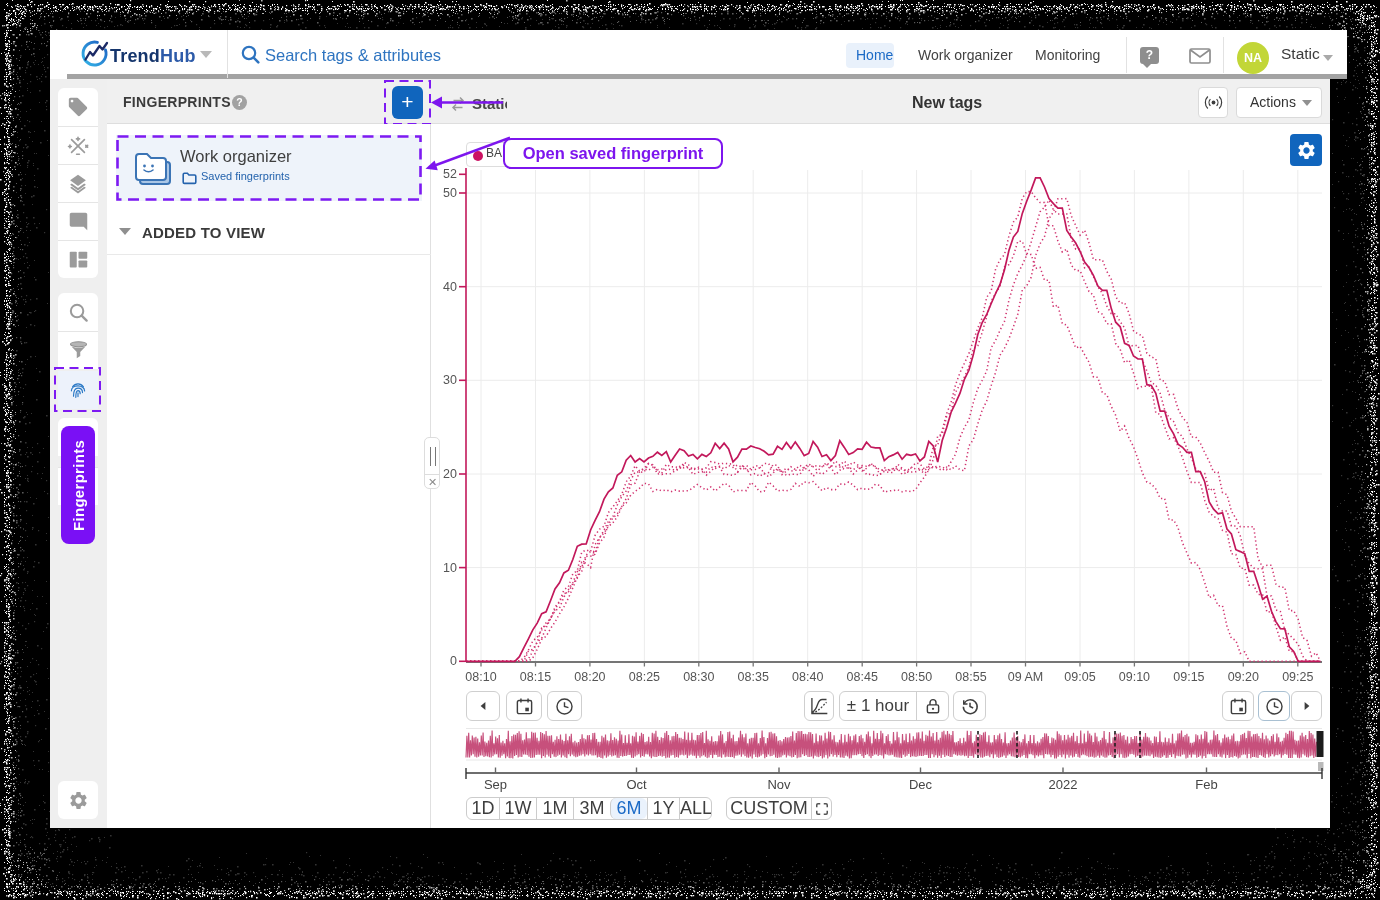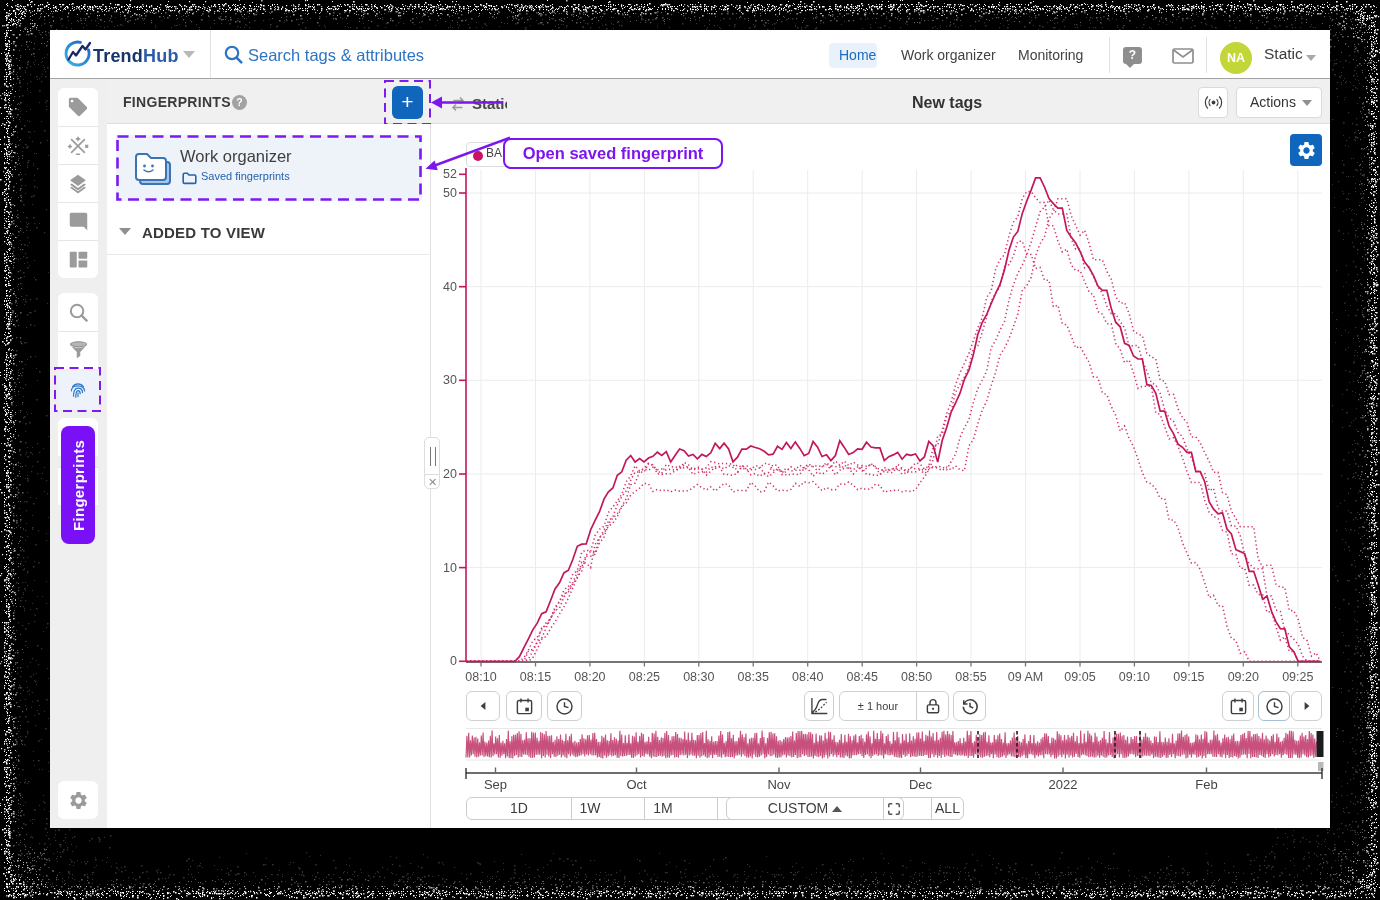--- a/index.html
+++ b/index.html
@@ -1,21 +1,21 @@
 <!DOCTYPE html>
 <html><head>
 <meta charset="utf-8">
 <style>
 * { margin:0; padding:0; box-sizing:border-box; }
 html,body { width:1380px; height:900px; background:#000; overflow:hidden; }
 body { font-family:"Liberation Sans", sans-serif; position:relative; }
 .abs { position:absolute; }
 #win { position:absolute; left:50px; top:30px; width:1280px; height:798px; background:#fff; z-index:2; }
 
-#navbar { position:absolute; left:0; top:0; width:1280px; height:49px; background:#fff; border-bottom:1px solid #a3a3a3; }
+#navbar { position:absolute; left:17px; top:0; width:1280px; height:49px; background:#fff; border-bottom:5px solid #a3a3a3; }
 #logo { position:absolute; left:13px; top:9px; }
 #brand { position:absolute; left:43px; top:16px; font-size:18px; font-weight:bold; color:#15356c; letter-spacing:.2px; }
 #brand .hub { color:#2d5ba9; }
 #brandcaret { position:absolute; left:133px; top:21px; width:0; height:0; border-left:6px solid transparent; border-right:6px solid transparent; border-top:7px solid #b9b9b9; }
 #navdiv1 { position:absolute; left:160px; top:0; width:1px; height:48px; background:#e2e2e2; }
 #searchtxt { position:absolute; left:198px; top:16px; font-size:16.5px; color:#2e74c0; }
 .navitem { position:absolute; top:13px; height:25px; line-height:25px; font-size:14px; color:#424242; }
 #nav-home { left:779px; width:48px; text-align:center; background:#e9f1fb; border-radius:4px; color:#1b6ac6; padding:0 10px; }
 #nav-work { left:851px; }
 #nav-mon  { left:968px; }
@@ -58,21 +58,21 @@
 
 #chart { position:absolute; left:382px; top:94px; width:898px; height:704px; background:#fff; }
 #legend { position:absolute; left:34px; top:18px; width:85px; height:25px; background:#fff; border:1px solid #ddd; border-radius:4px; }
 #legend .dot { position:absolute; left:6px; top:7.5px; width:10px; height:10px; border-radius:50%; background:#cb1262; }
 #legend .t { position:absolute; left:19px; top:3px; font-size:12px; color:#454545; }
 #gearbtn { position:absolute; left:858px; top:10px; width:32px; height:32px; background:#1065bd; border-radius:4px; display:flex; align-items:center; justify-content:center; }
 
 .tb { position:absolute; top:567px; height:30px; background:#fff; border:1px solid #cfcfcf; border-radius:6px; display:flex; align-items:center; justify-content:center; color:#3e3e3e; }
 
 .rngwrap { position:absolute; top:673px; height:23px; display:flex; border:1px solid #ccc; border-radius:6px; background:#fff; overflow:hidden; }
-.rng { height:100%; line-height:21px; font-size:14px; color:#3e3e3e; text-align:center; border-left:1px solid #ccc;margin-left:36px; }
+.rng { height:100%; line-height:21px; font-size:18px; color:#3e3e3e; text-align:center; border-left:1px solid #ccc; }
 .rng:first-child { border-left:none; }
 .rng.active { background:#eaf2fc; color:#1b6ac6;border-radius:6px; }
 
 #pill { position:absolute; left:374px; top:407px; width:16px; height:52px; background:#fff; border:1px solid #ddd; border-radius:5px; z-index:5; }
 #pill .bars { position:absolute; left:4.5px; top:9px; width:6px; height:19px; border-left:1.5px solid #777; border-right:1.5px solid #777; }
 #pill .sep { position:absolute; left:0; top:36px; width:15px; height:1px; background:#ddd; }
 #pill .x { position:absolute; left:0; top:37px; width:15px; height:14px; font-size:11px; color:#8a8a8a; text-align:center; line-height:14px; }
 
 #overlay { position:absolute; left:0; top:0; width:1280px; height:798px; pointer-events:none; z-index:8; }
 .tip { position:absolute; width:220px; height:31px; background:#fff; border:2.5px solid #7d15ee; border-radius:8px; color:#7d15ee; font-size:16.5px; font-weight:bold; text-align:center; line-height:27px; }
@@ -394,21 +394,21 @@
         </svg>
       </div>
     <div class="tb" style="left:372px;width:30px">
         <svg width="20" height="20" viewBox="0 0 24 24" fill="none" stroke="#3e3e3e" stroke-width="1.6">
           <path d="M3.5 2.5 V21 H22"></path>
           <path d="M3.5 19.5 C7 18.5 9 14 10.5 9.5 C11.8 5.8 13.5 4.2 16 4.2 L21 4.2"></path>
           <path d="M3.5 20.5 C9 19.5 13 16 17 11.5 L21 7.5" stroke-dasharray="2.2 2"></path>
         </svg>
       </div>
     <div class="tb" style="left:407px;width:110px;padding:0">
-        <span style="font-size:11px;flex:1;text-align:center">± 1 hour</span>
+        <span style="font-size:17px;flex:1;text-align:center">± 1 hour</span>
         <span style="width:1px;height:28px;background:#cfcfcf"></span>
         <span style="width:31px;display:flex;align-items:center;justify-content:center">
           <svg width="18" height="18" viewBox="0 0 24 24" fill="none" stroke="#3e3e3e" stroke-width="1.9">
             <rect x="4.5" y="10.5" width="15" height="10.5" rx="2"></rect>
             <path d="M8 10.5 V7.5 a4 4 0 0 1 8 0 V10.5"></path>
             <circle cx="12" cy="15.7" r="1.5" fill="#3e3e3e" stroke="none"></circle>
           </svg>
         </span>
       </div>
     <div class="tb" style="left:521px;width:33px">

